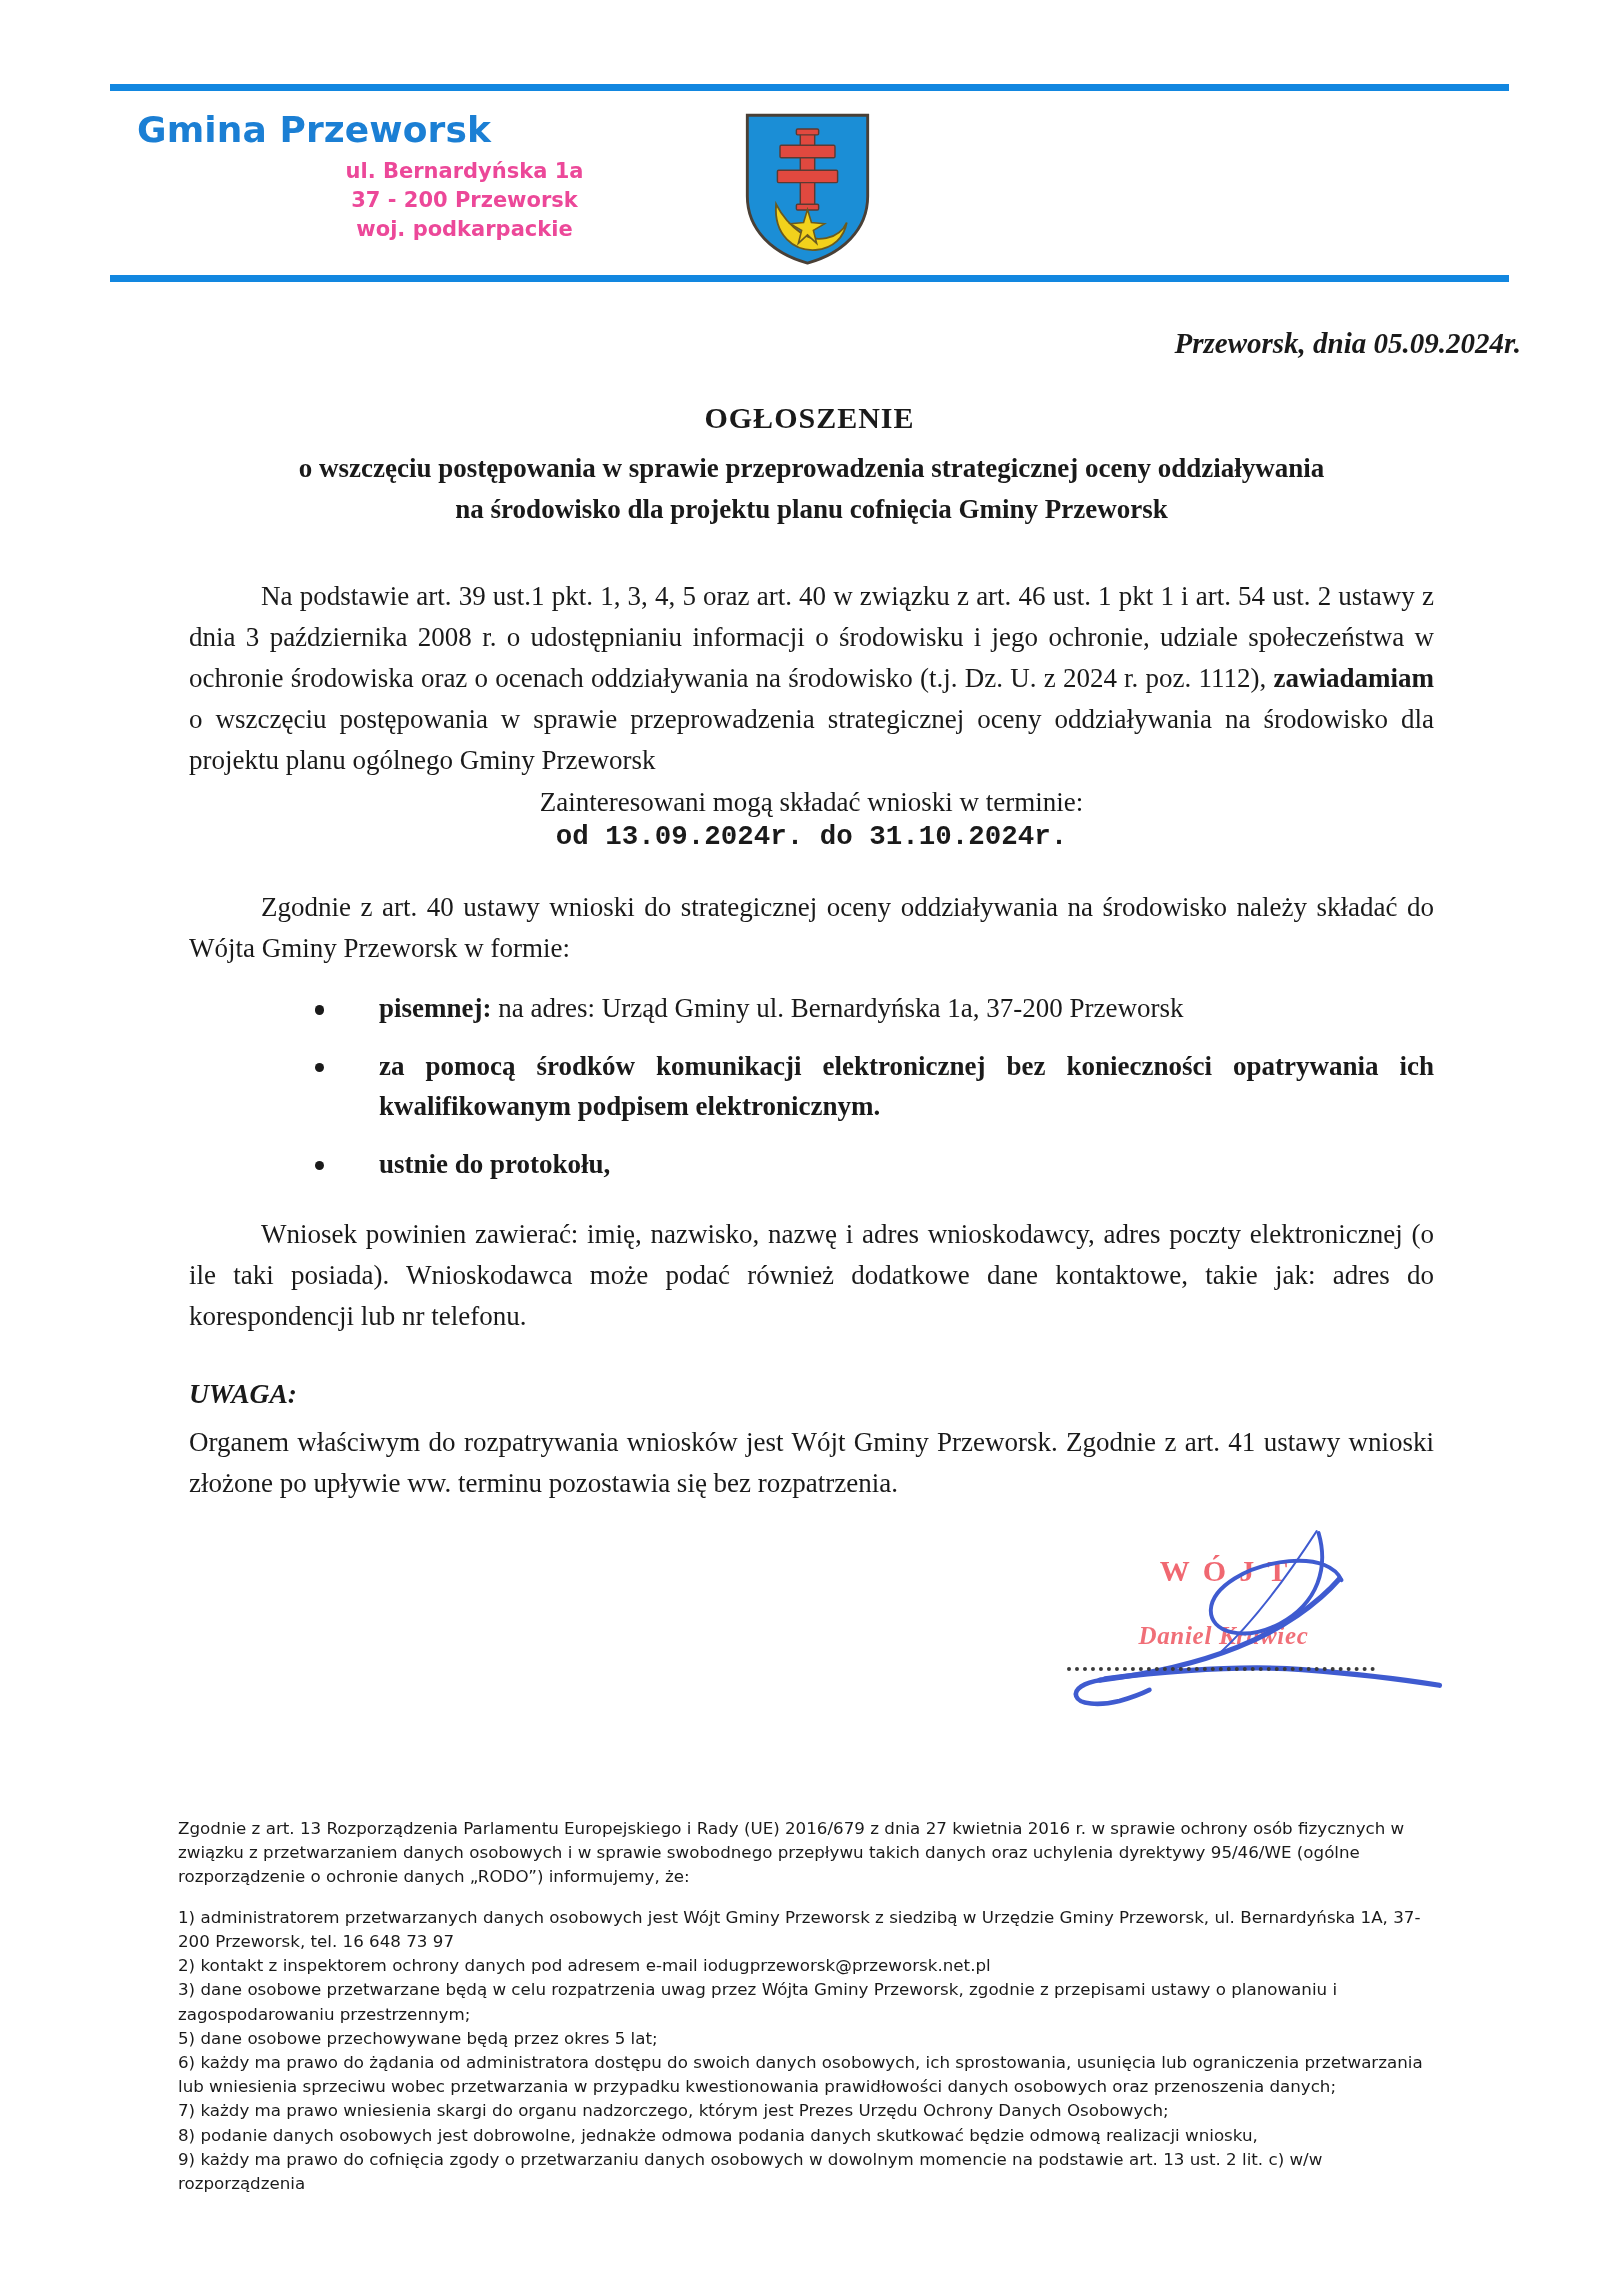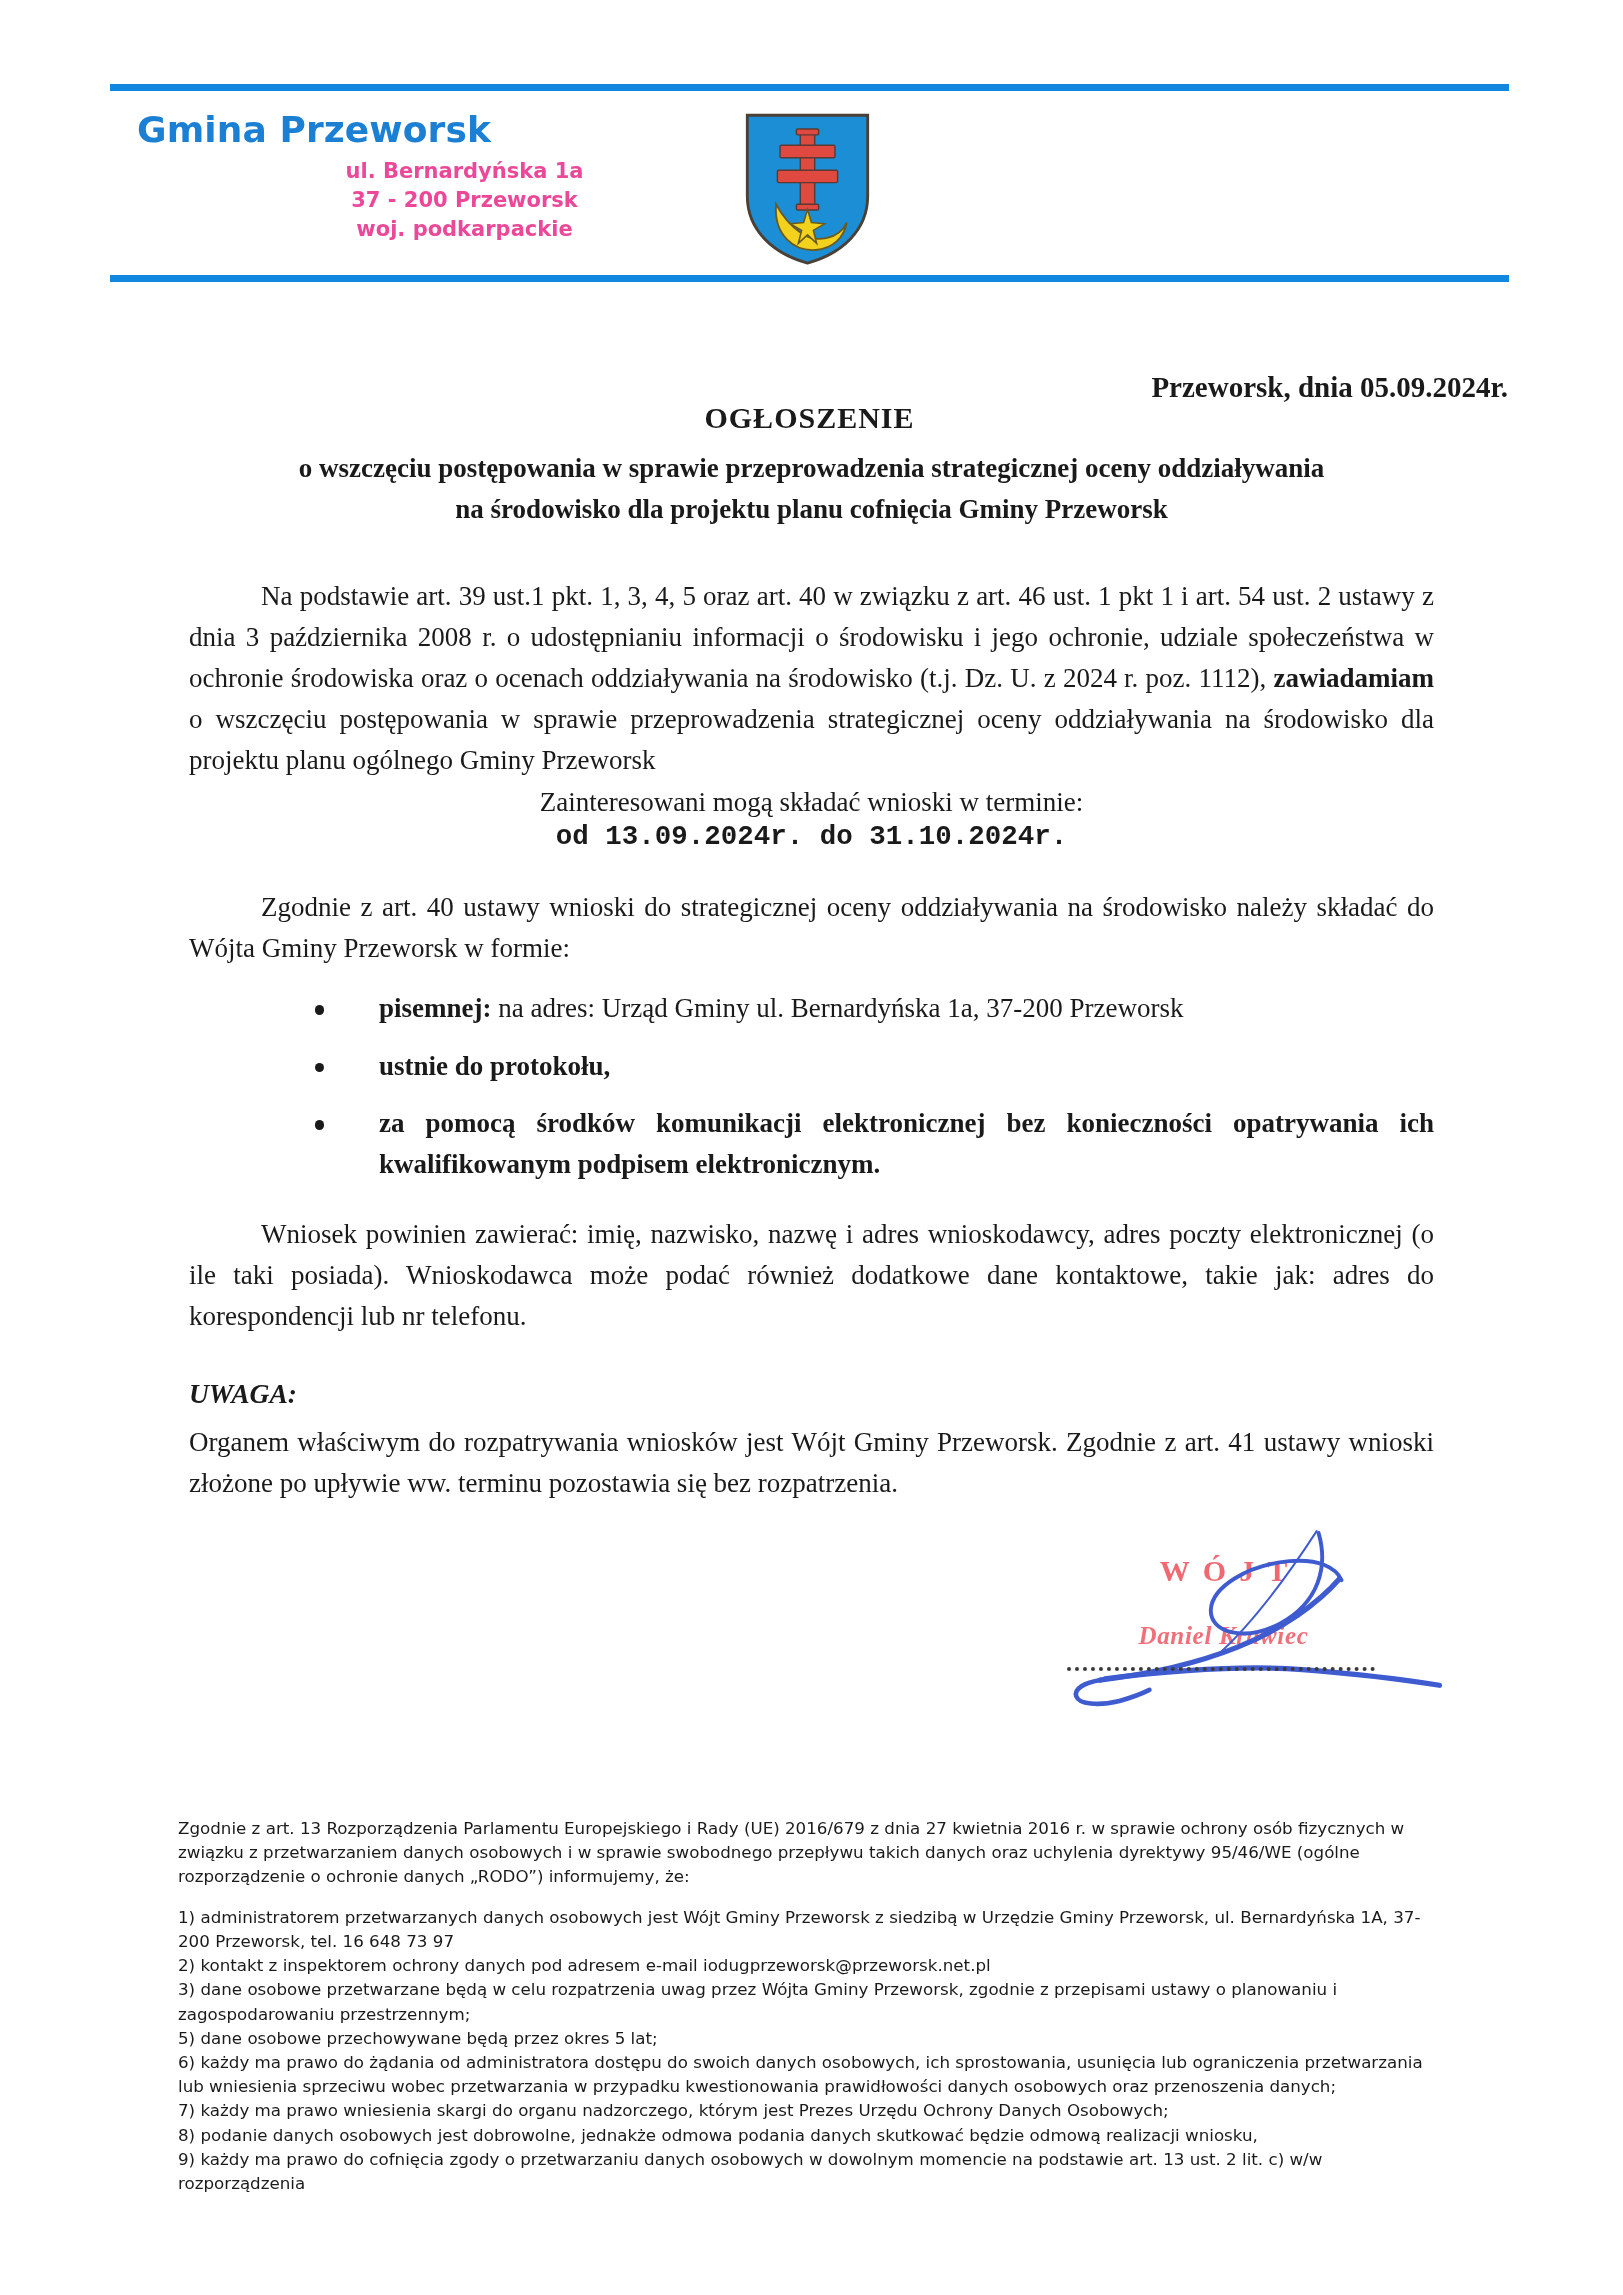--- a/index.html
+++ b/index.html
@@ -58,26 +58,26 @@
     left: 742px;
     top: 110px;
     width: 131px;
     height: 157px;
   }
   .crest svg { display: block; width: 100%; height: 100%; }
 
   
   .date-line {
     position: absolute;
-    right: 115px;
+    right: 102px;
     top: 327px;
     font-size: 29px;
     font-weight: bold;
+    font-style: italic;
     white-space: nowrap;
-    margin-top: 44px;
   }
 
   
   .doc-title {
     position: absolute;
     left: 110px;
     top: 401px;
     width: 1399px;
     text-align: center;
     font-size: 30px;
@@ -282,22 +282,22 @@
 
   <div class="body-block p1 indent"><span>Na podstawie art. 39 ust.1 pkt. 1, 3, 4, 5 oraz art. 40 w związku z art. 46 ust. 1 pkt 1 i art. 54 ust. 2 ustawy z dnia 3 października 2008 r. o udostępnianiu informacji o środowisku i jego ochronie, udziale społeczeństwa w ochronie środowiska oraz o ocenach oddziaływania na środowisko (t.j. Dz. U. z 2024 r. poz. 1112), </span><b>zawiadamiam</b><span> o wszczęciu postępowania w sprawie przeprowadzenia strategicznej oceny oddziaływania na środowisko dla projektu planu ogólnego Gminy Przeworsk</span></div>
 
   <div class="center-note n1">Zainteresowani mogą składać wnioski w terminie:</div>
   <div class="term-dates">od 13.09.2024r. do 31.10.2024r.</div>
 
   <div class="body-block p2 indent">Zgodnie z art. 40 ustawy wnioski do strategicznej oceny oddziaływania na środowisko należy składać do Wójta Gminy Przeworsk w formie:</div>
 
   <ul class="bullets">
     <li><b>pisemnej:</b><span> na adres: Urząd Gminy ul. Bernardyńska 1a, 37-200 Przeworsk</span></li>
+    <li><b>za pomocą środków komunikacji elektronicznej bez konieczności opatrywania ich kwalifikowanym podpisem elektronicznym.</b><span></span></li>
     <li><b>ustnie do protokołu,</b><span></span></li>
-    <li><b>za pomocą środków komunikacji elektronicznej bez konieczności opatrywania ich kwalifikowanym podpisem elektronicznym.</b><span></span></li>
   </ul>
 
   <div class="body-block p3 indent">Wniosek powinien zawierać: imię, nazwisko, nazwę i adres wnioskodawcy, adres poczty elektronicznej (o ile taki posiada). Wnioskodawca może podać również dodatkowe dane kontaktowe, takie jak: adres do korespondencji lub nr telefonu.</div>
 
   <div class="uwaga-head">UWAGA:</div>
   <div class="body-block p4">Organem właściwym do rozpatrywania wniosków jest Wójt Gminy Przeworsk. Zgodnie z art. 41 ustawy wnioski złożone po upływie ww. terminu pozostawia się bez rozpatrzenia.</div>
 
   <div class="sig-area">
     <div class="stamp">
       <div class="stamp-title">WÓJT</div>

